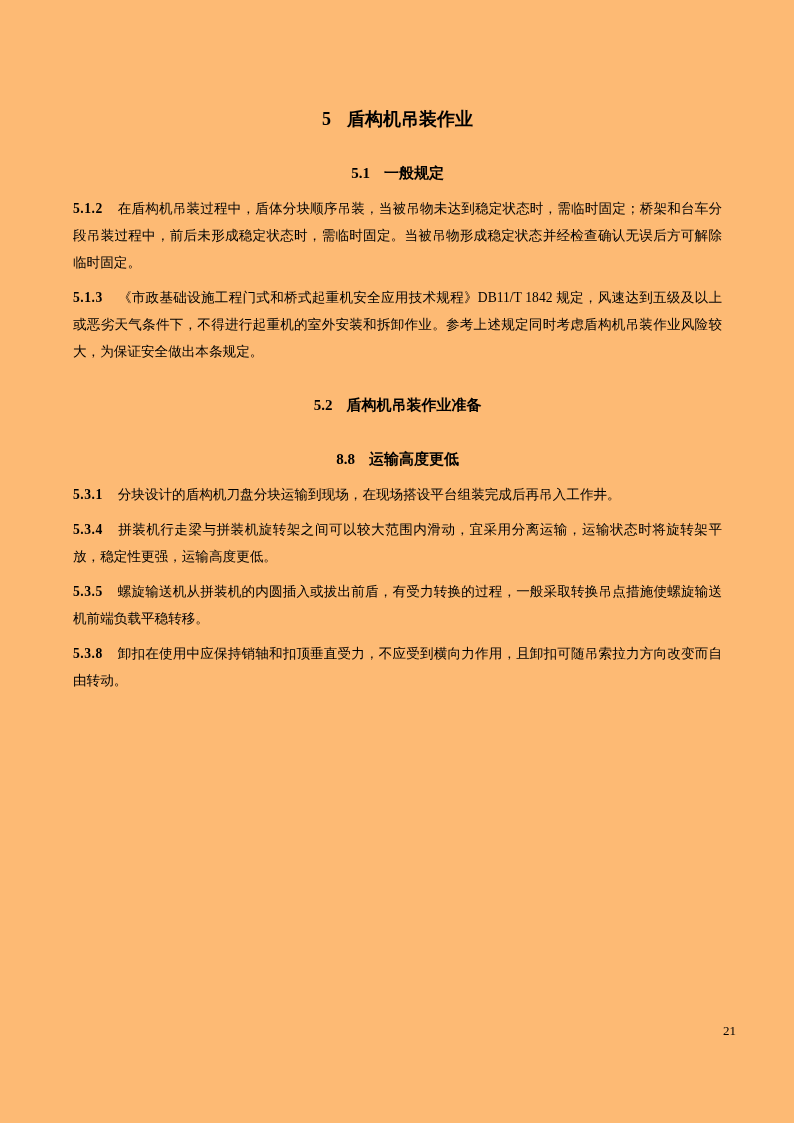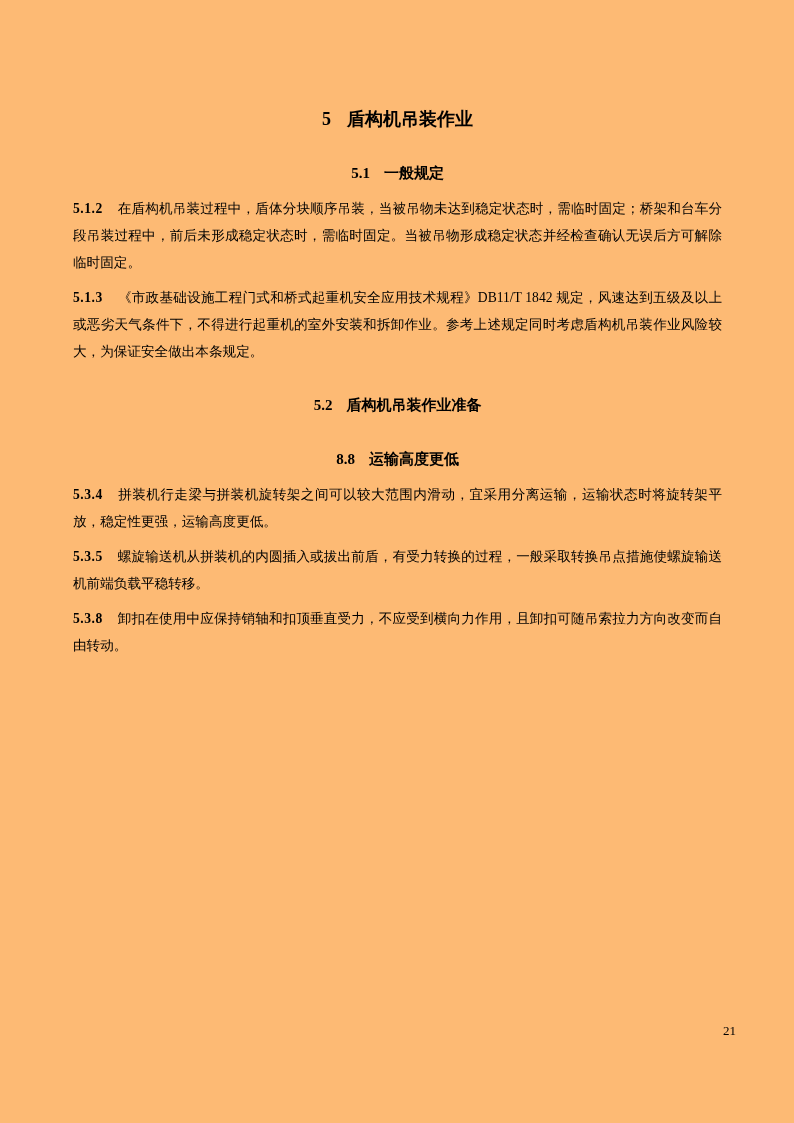--- a/index.html
+++ b/index.html
@@ -83,20 +83,23 @@
     <h2 class="section-title">
       <span class="section-num">5.2</span><span>盾构机吊装作业准备</span>
     </h2>
   </section>
 
   <section>
     <h2 class="section-title">
       <span class="section-num">8.8</span><span>运输高度更低</span>
     </h2>
     <p class="clause">
+      <span class="clause-num">5.3.1</span><span>分块设计的盾构机刀盘分块运输到现场，在现场搭设平台组装完成后再吊入工作井。</span>
+    </p>
+    <p class="clause">
       <span class="clause-num">5.3.4</span><span>拼装机行走梁与拼装机旋转架之间可以较大范围内滑动，宜采用分离运输，运输状态时将旋转架平放，稳定性更强，运输高度更低。</span>
     </p>
     <p class="clause">
       <span class="clause-num">5.3.5</span><span>螺旋输送机从拼装机的内圆插入或拔出前盾，有受力转换的过程，一般采取转换吊点措施使螺旋输送机前端负载平稳转移。</span>
     </p>
     <p class="clause">
       <span class="clause-num">5.3.8</span><span>卸扣在使用中应保持销轴和扣顶垂直受力，不应受到横向力作用，且卸扣可随吊索拉力方向改变而自由转动。</span>
     </p>
   </section>
 

